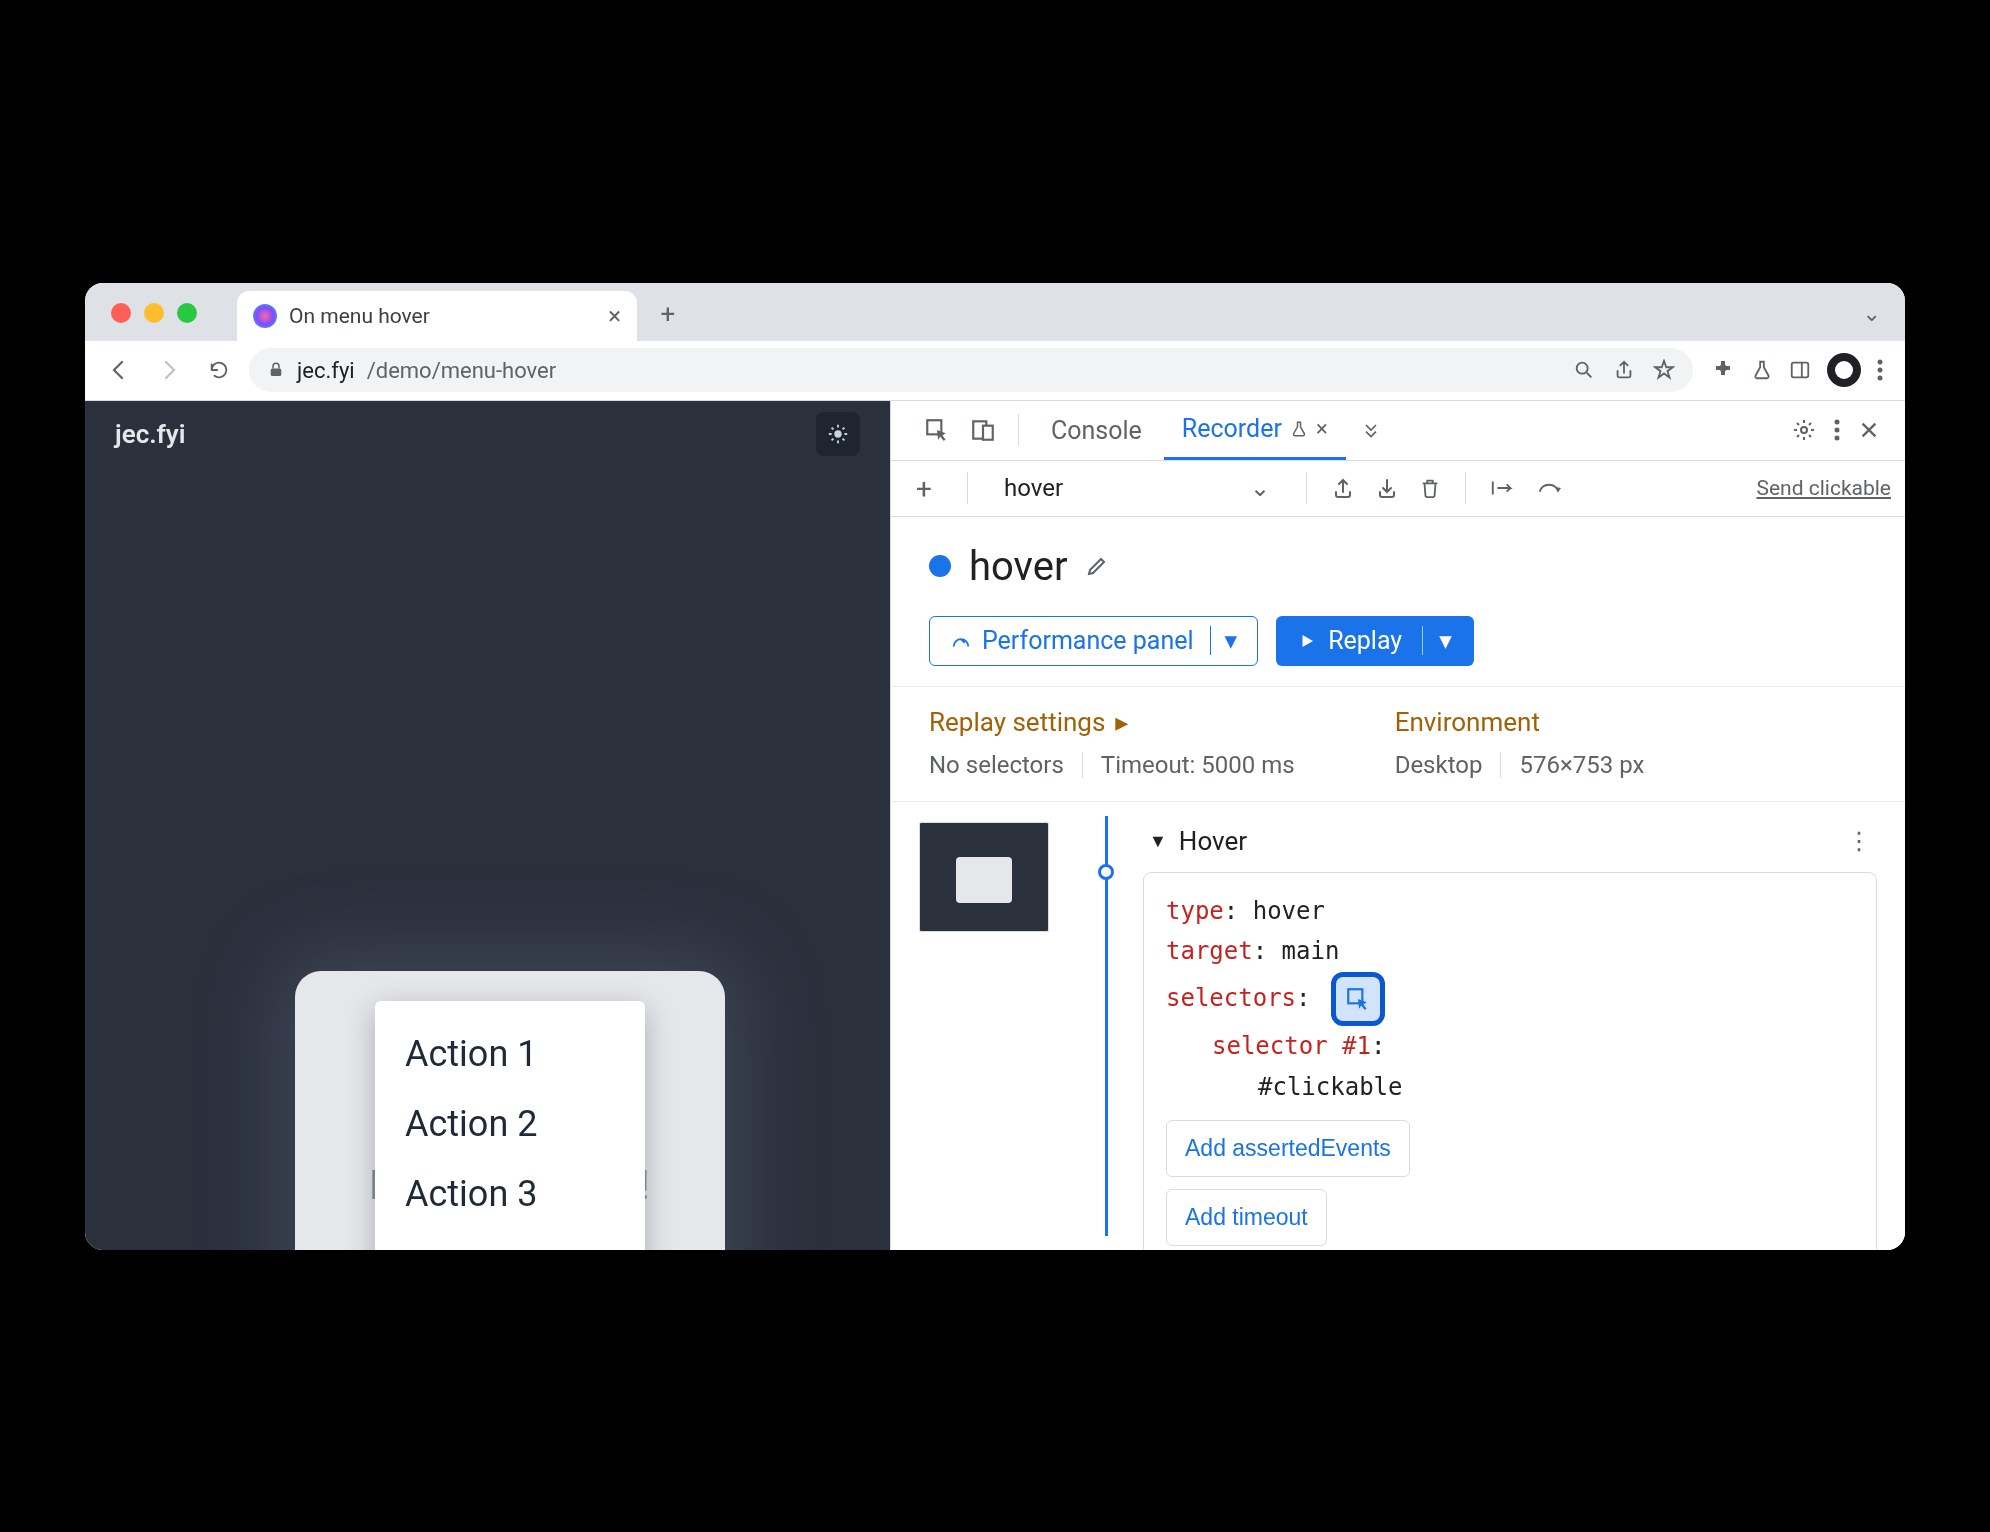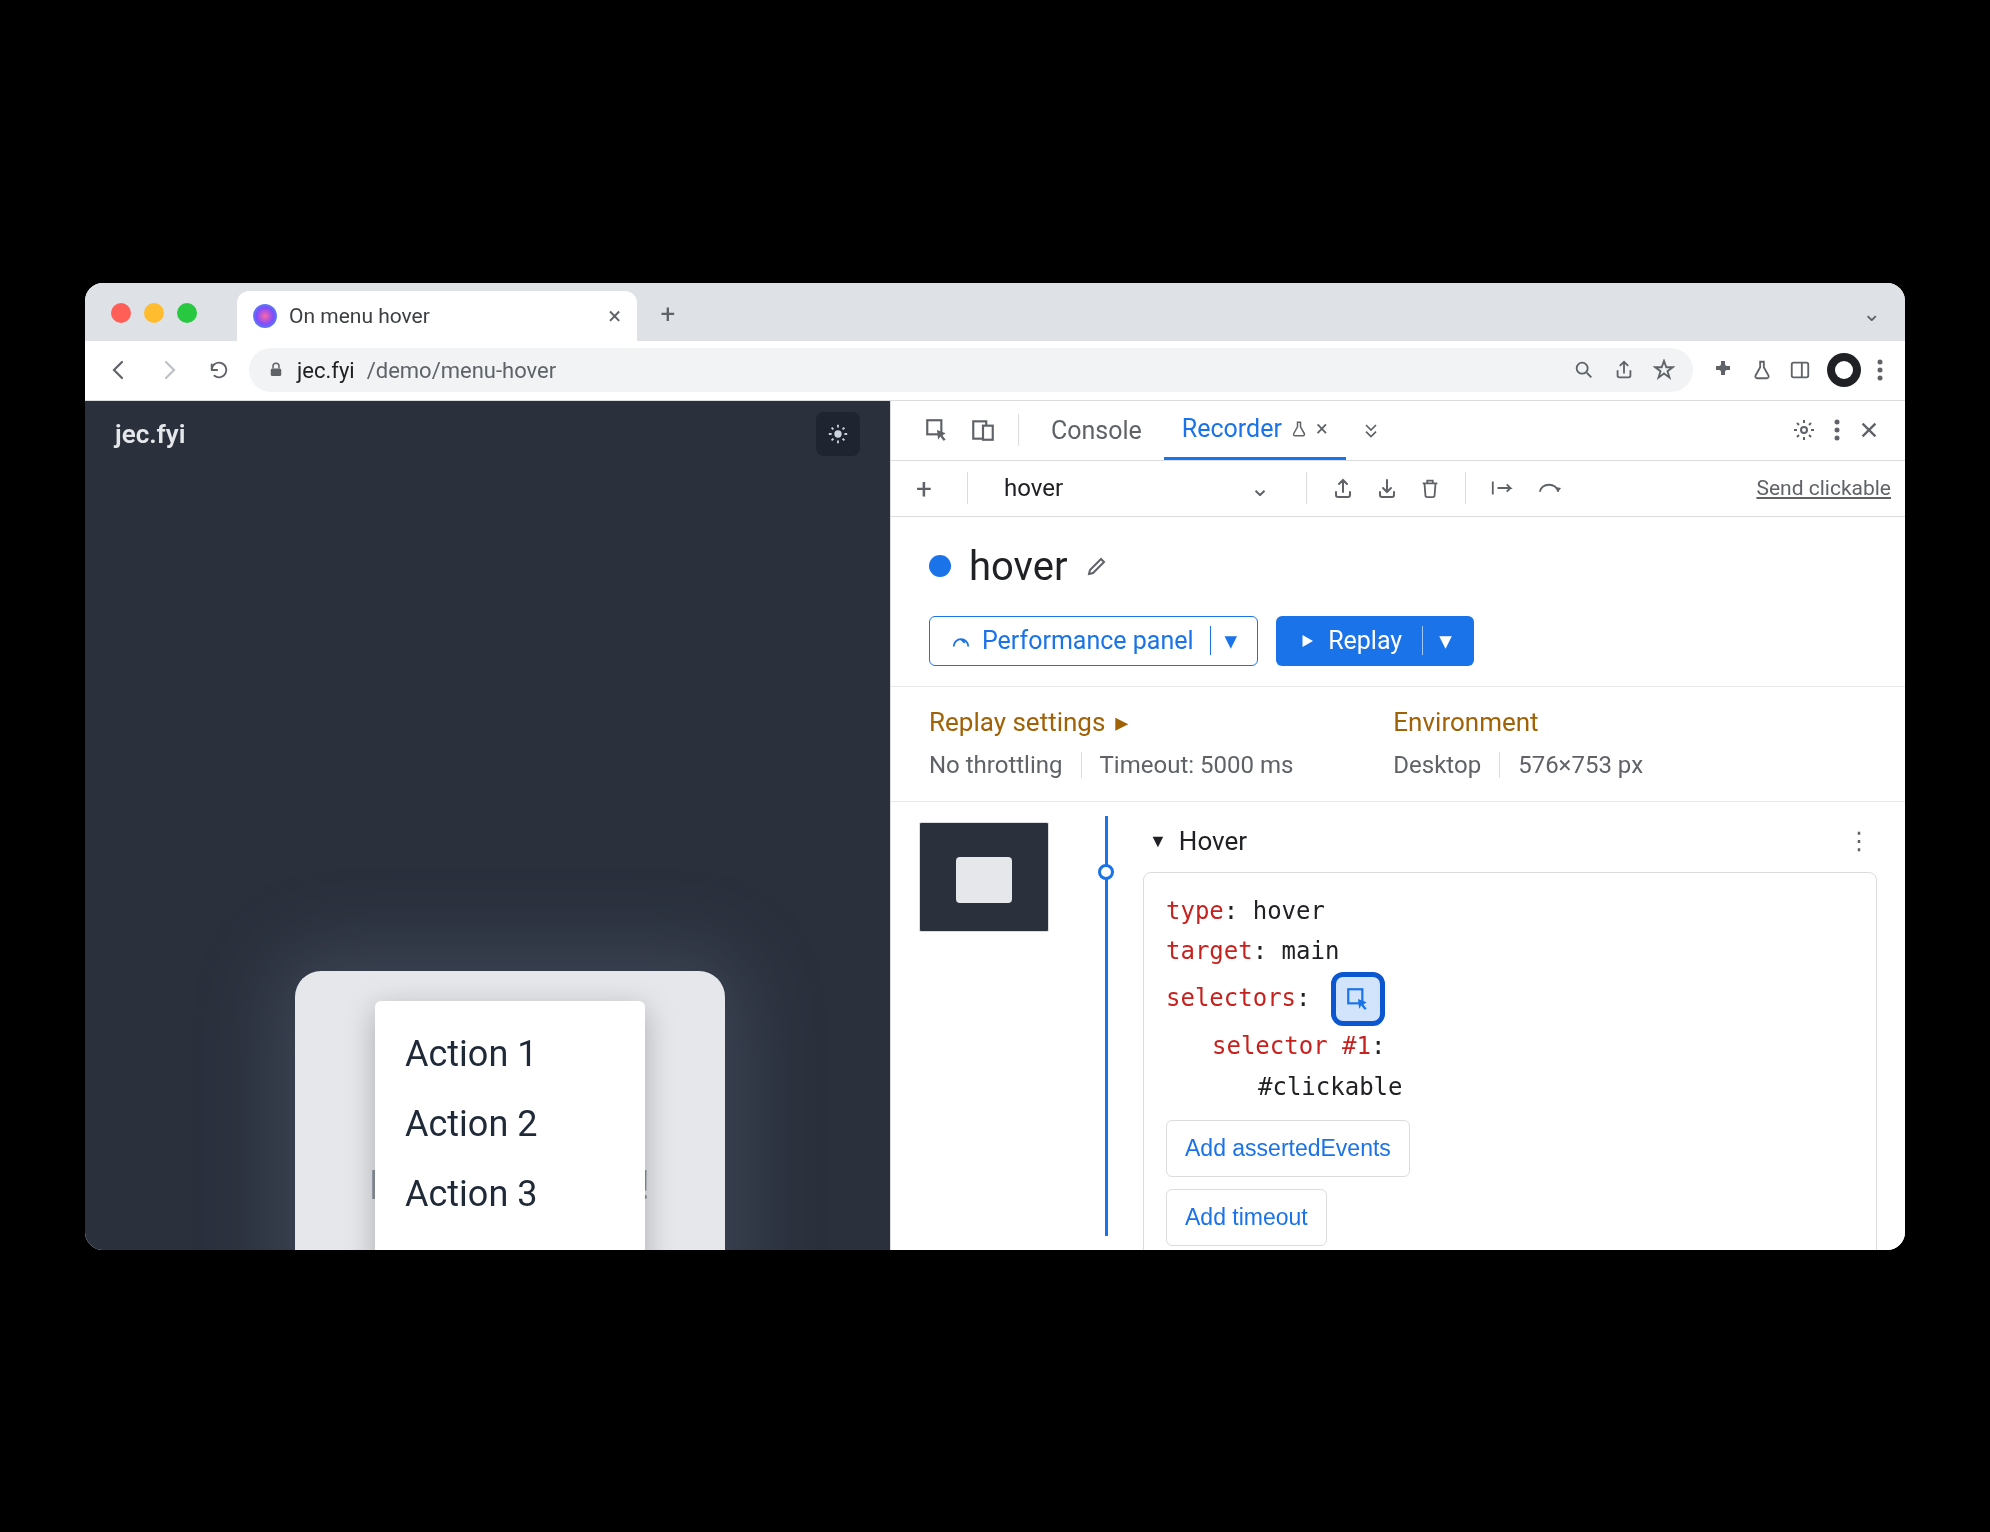--- a/index.html
+++ b/index.html
@@ -454,21 +454,21 @@
         </div>
       </div>
 
       <div class="settings-row">
         <div class="settings-col">
           <div class="settings-label">
             <span>Replay settings</span>
             <span>▸</span>
           </div>
           <div class="settings-vals">
-            <span>No throttling</span>
+            <span>No selectors</span>
             <span class="sep"></span>
             <span>Timeout: 5000 ms</span>
           </div>
         </div>
         <div class="settings-col">
           <div class="settings-label">Environment</div>
           <div class="settings-vals">
             <span>Desktop</span>
             <span class="sep"></span>
             <span>576×753 px</span>

